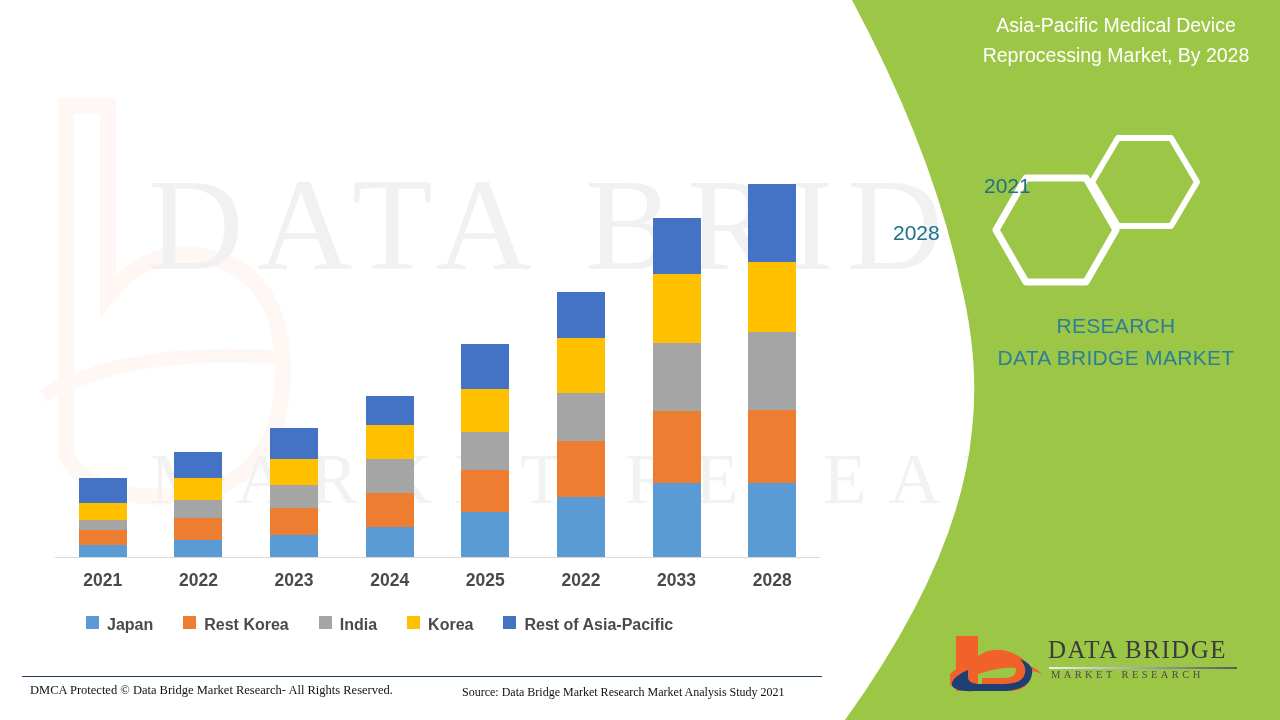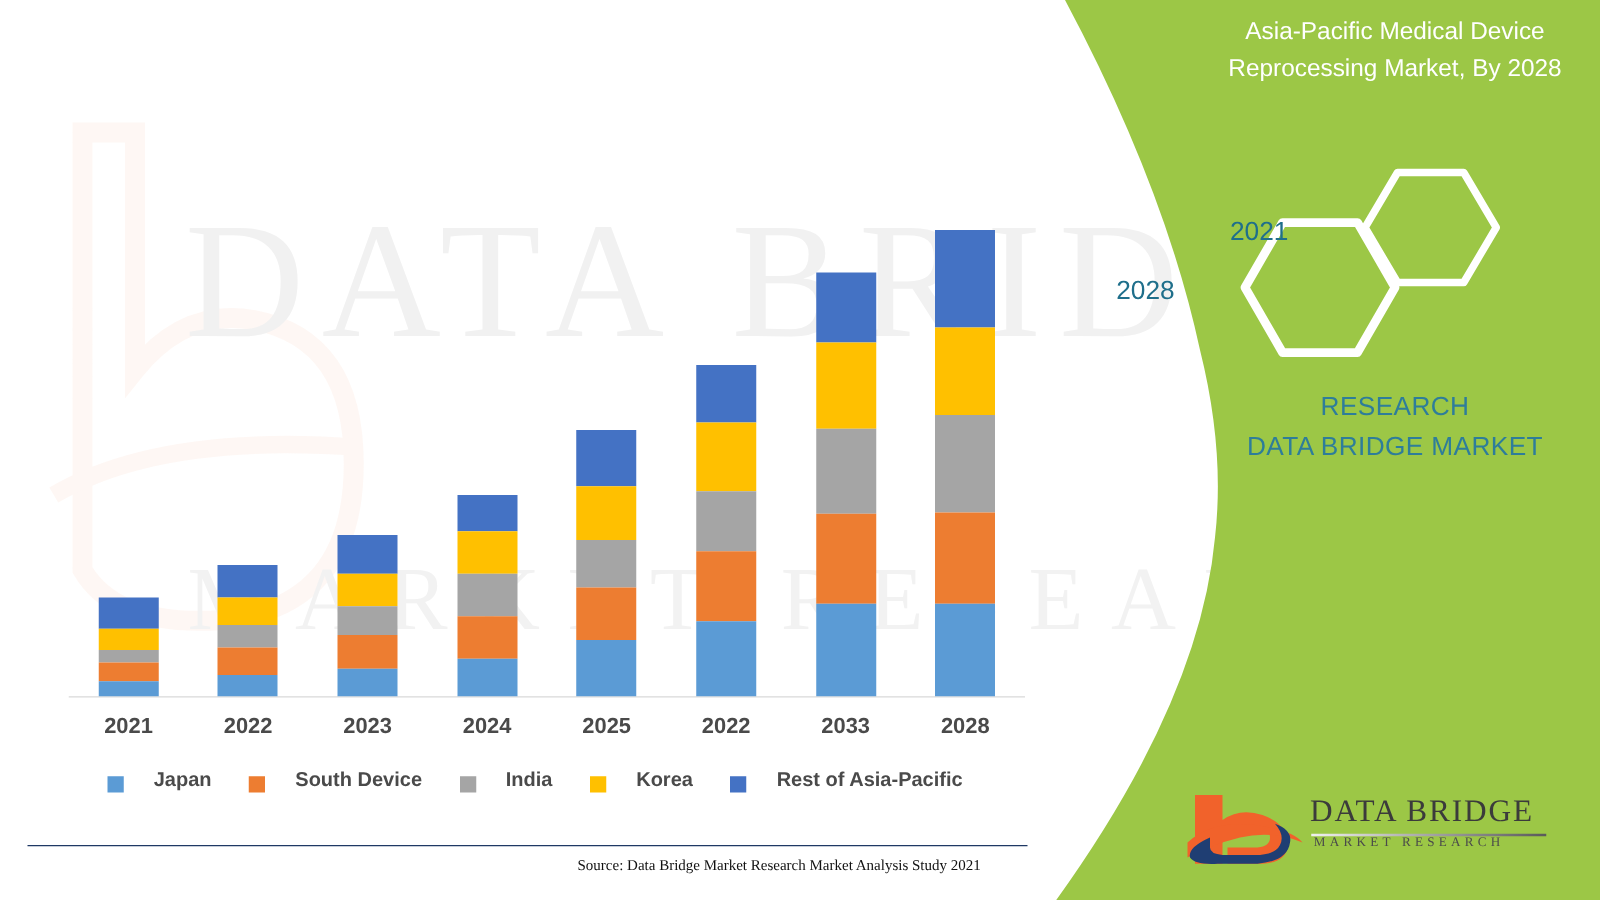--- a/index.html
+++ b/index.html
@@ -109,22 +109,22 @@
   .legend {
     position: absolute;
     left: 86px;
     top: 616px;
     display: flex;
     align-items: center;
     gap: 30px;
   }
   .legend-item {
     display: flex;
-    align-items: flex-end;
-    gap: 24px;
+    align-items: flex-start;
+    gap: 8px;
   }
   .legend-swatch {
     width: 13px;
     height: 13px;
     flex: 0 0 13px;
   }
   .legend-label {
     font-size: 16px;
     color: #4a4a4a;
     font-weight: bold;
@@ -336,37 +336,38 @@
       <div class="xlabel" style="left: 669.375px; width: 95.625px;">2028</div>
     </div>
 
   <div class="legend" id="legend">
       <div class="legend-item">
         <span class="legend-swatch" style="background: rgb(91, 155, 213);"></span>
         <span class="legend-label">Japan</span>
       </div>
       <div class="legend-item">
         <span class="legend-swatch" style="background: rgb(237, 125, 49);"></span>
-        <span class="legend-label">South Device</span>
+        <span class="legend-label">Rest Korea</span>
       </div>
       <div class="legend-item">
         <span class="legend-swatch" style="background: rgb(165, 165, 165);"></span>
         <span class="legend-label">India</span>
       </div>
       <div class="legend-item">
         <span class="legend-swatch" style="background: rgb(255, 192, 0);"></span>
         <span class="legend-label">Korea</span>
       </div>
       <div class="legend-item">
         <span class="legend-swatch" style="background: rgb(68, 114, 196);"></span>
         <span class="legend-label">Rest of Asia-Pacific</span>
       </div>
     </div>
 
   <div class="footer-rule"></div>
+  <div class="footer-left">DMCA Protected © Data Bridge Market Research- All Rights Reserved.</div>
   <div class="footer-right">Source: Data Bridge Market Research Market Analysis Study 2021</div>
 
   <div class="green-panel">
     <svg width="440" height="720" viewBox="0 0 440 720">
       <path id="panel-shape" d="M12 0 L440 0 L440 720 L5 720 Q120 560 132 430 Q140 360 120 280 Q92 150 12 0 Z" fill="#9CC746"></path>
     </svg>
   </div>
 
   <div class="green-content">
     <div class="panel-title">Asia-Pacific Medical Device Reprocessing Market, By 2028</div>

